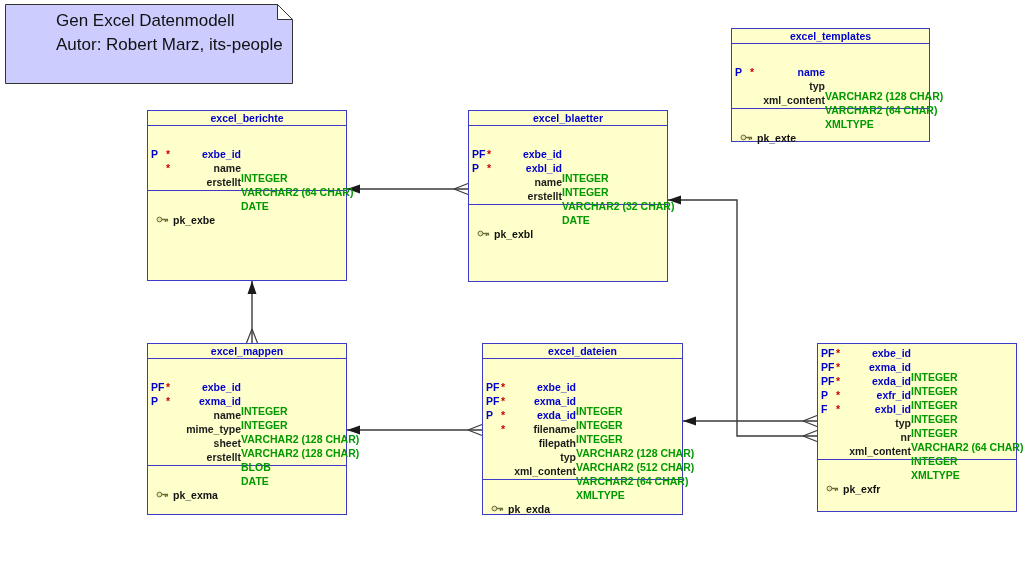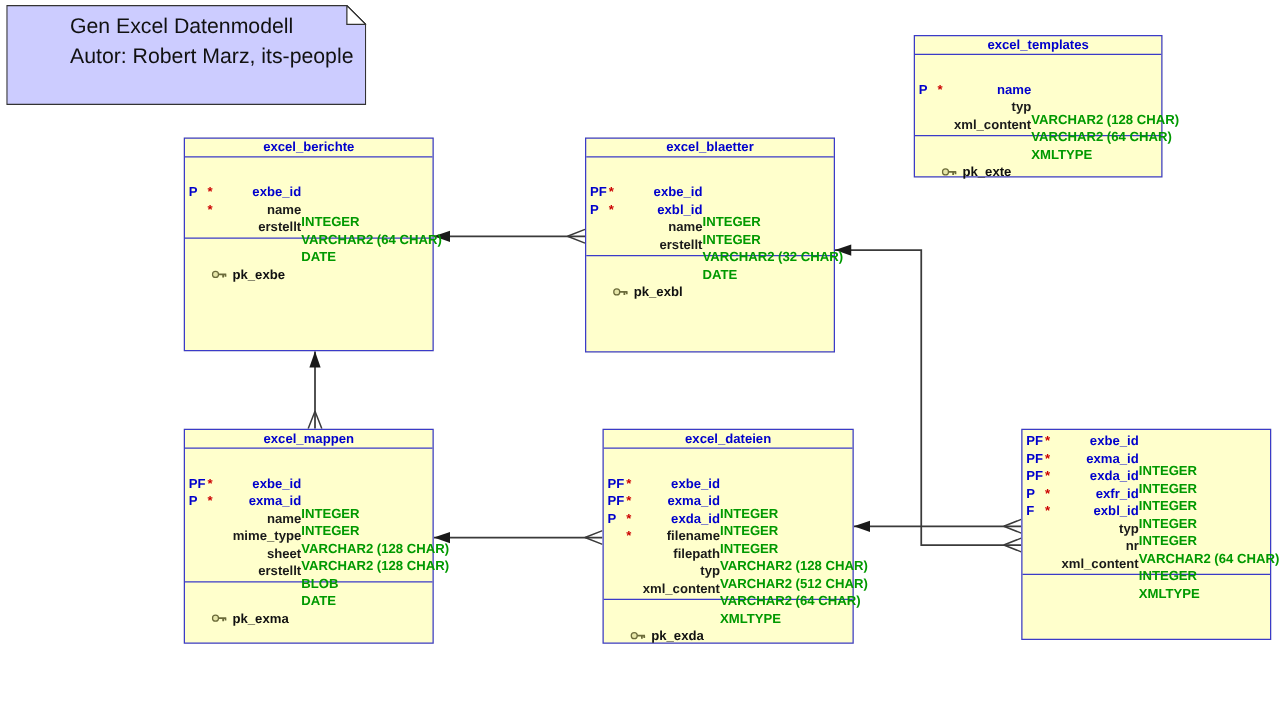--- a/index.html
+++ b/index.html
@@ -25,21 +25,21 @@
   .ehdr{height:14px;line-height:14px;text-align:center;color:#0000cc;
         border-bottom:1px solid #3b3bc8;flex:0 0 auto;font-size:10.5px;}
   .ecols{flex:0 0 auto;padding:2px 0 1px 0;border-bottom:1px solid #3b3bc8;}
   .crow{display:flex;height:14px;line-height:13px;align-items:center;white-space:nowrap;}
   .km-l{display:inline-block;width:15px;padding-left:3px;color:#0000cc;flex:0 0 auto;}
   .km-s{display:inline-block;width:9px;color:#cc0000;flex:0 0 auto;}
   .cname{display:inline-block;width:66px;color:#1a1a1a;flex:0 0 auto;overflow:visible;text-align:right;}
   .cname.pk{color:#0000cc;}
   .ctype{color:#009900;flex:1 1 auto;margin-top:48px;}
   .ekeys{flex:1 1 auto;padding:3px 0 0 0;}
-  .krow{display:flex;height:13px;line-height:12px;align-items:center;padding-left:21px;
+  .krow{display:flex;height:13px;line-height:12px;align-items:center;padding-left:8px;
         color:#111111;white-space:nowrap;}
   .kico{display:inline-block;width:17px;flex:0 0 auto;}
 </style>
 </head>
 <body>
 
 <div id="canvas">
 
   <svg id="rels" width="1024" height="567">
     <g>
@@ -347,15 +347,26 @@
           <span class="cname">nr</span>
           <span class="ctype">INTEGER</span>
         </div>
         <div class="crow">
           <span class="km-l"></span>
           <span class="km-s"></span>
           <span class="cname">xml_content</span>
           <span class="ctype">XMLTYPE</span>
         </div>
       </div>
+    <div class="ekeys">
+        <div class="krow">
+          <span class="kico">
+            <svg width="13" height="9" viewBox="0 0 13 9" style="display:block">
+              <circle cx="3.4" cy="4.5" r="2.4" fill="#e6e6a8" stroke="#6b6b3a" stroke-width="1"></circle>
+              <path d="M5.8 4.5 H12 M9.5 4.5 V7 M11.4 4.5 V6.4" stroke="#6b6b3a" stroke-width="1.4" fill="none"></path>
+            </svg>
+          </span>
+          <span>pk_exfr</span>
+        </div>
+      </div>
   </div>
 
 </div>
 
 </body></html>

